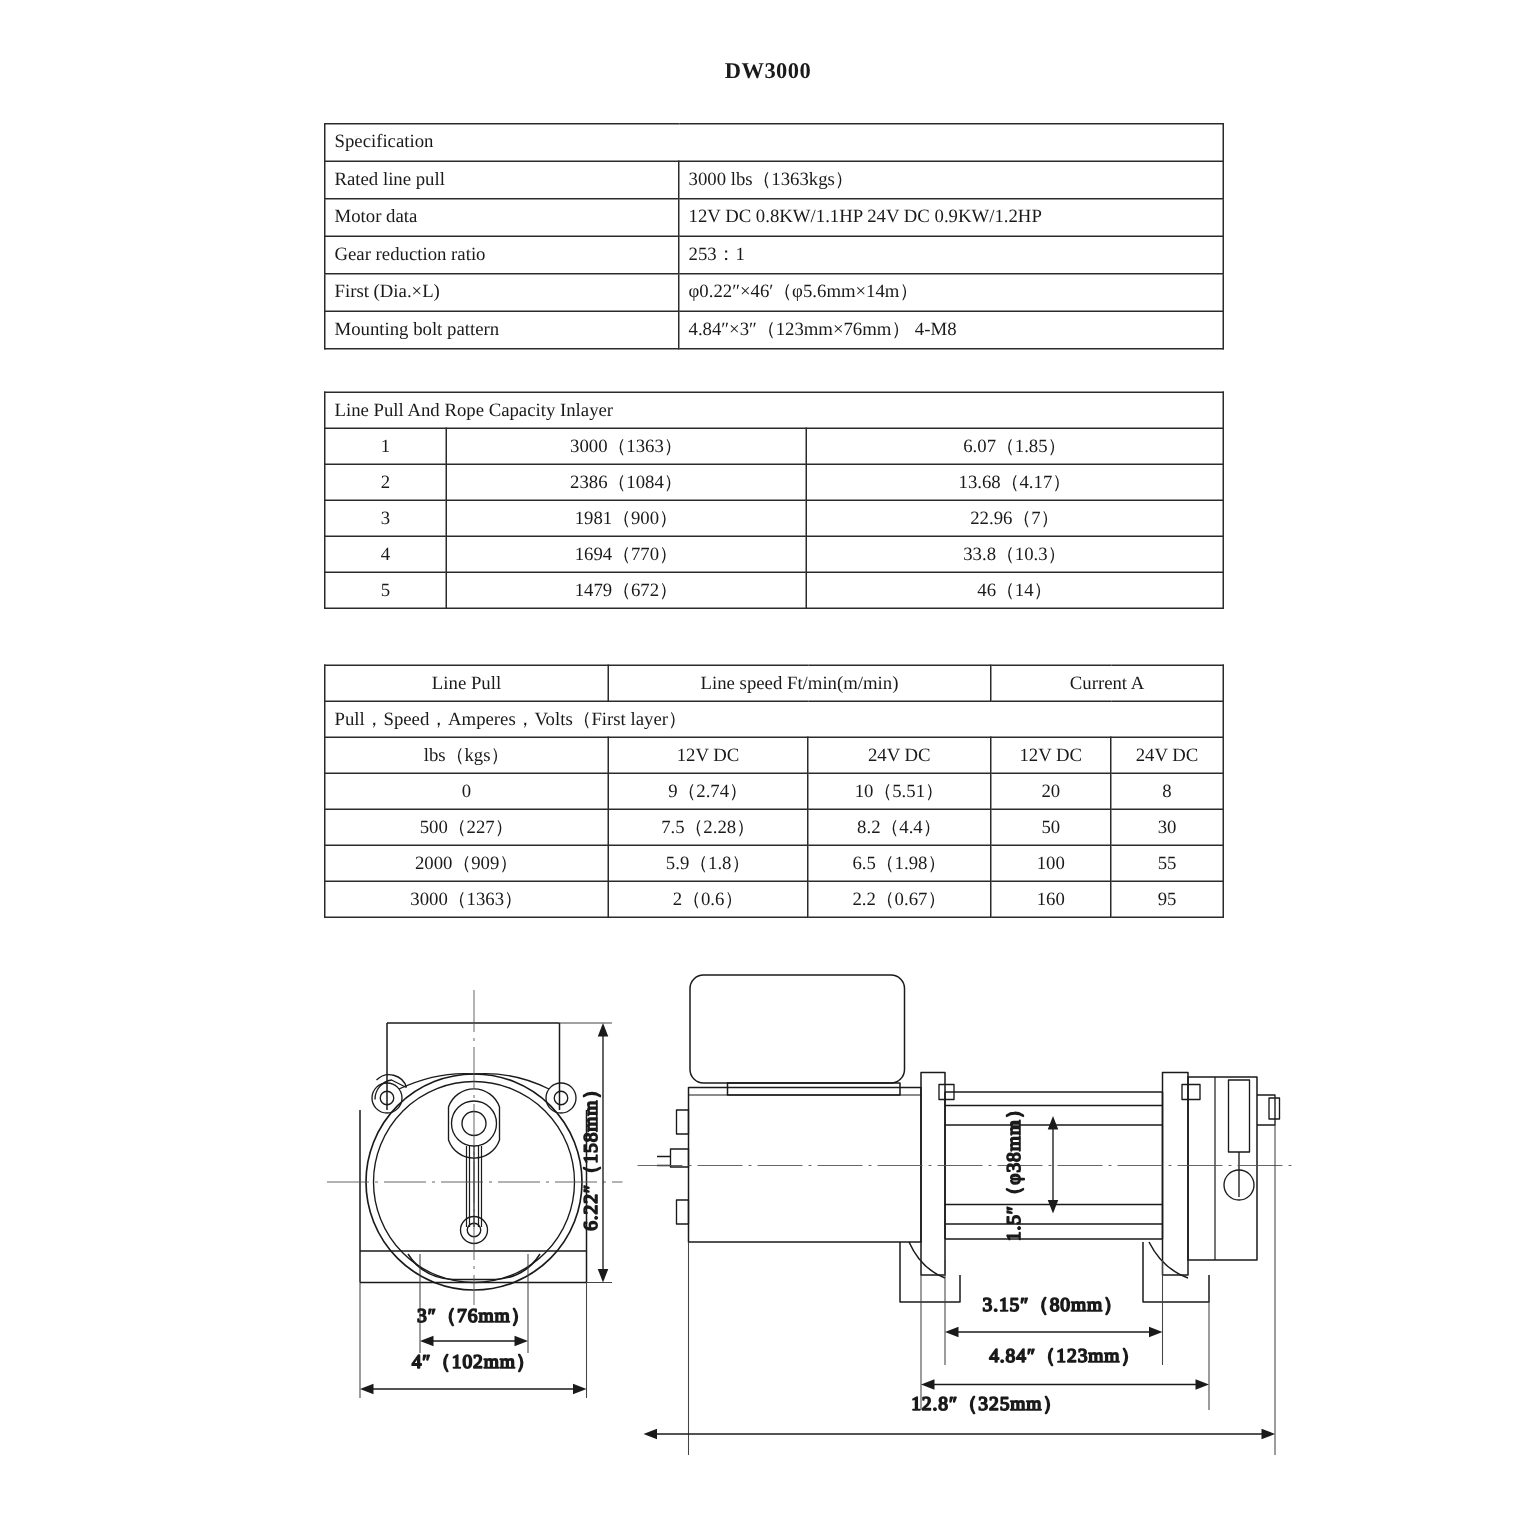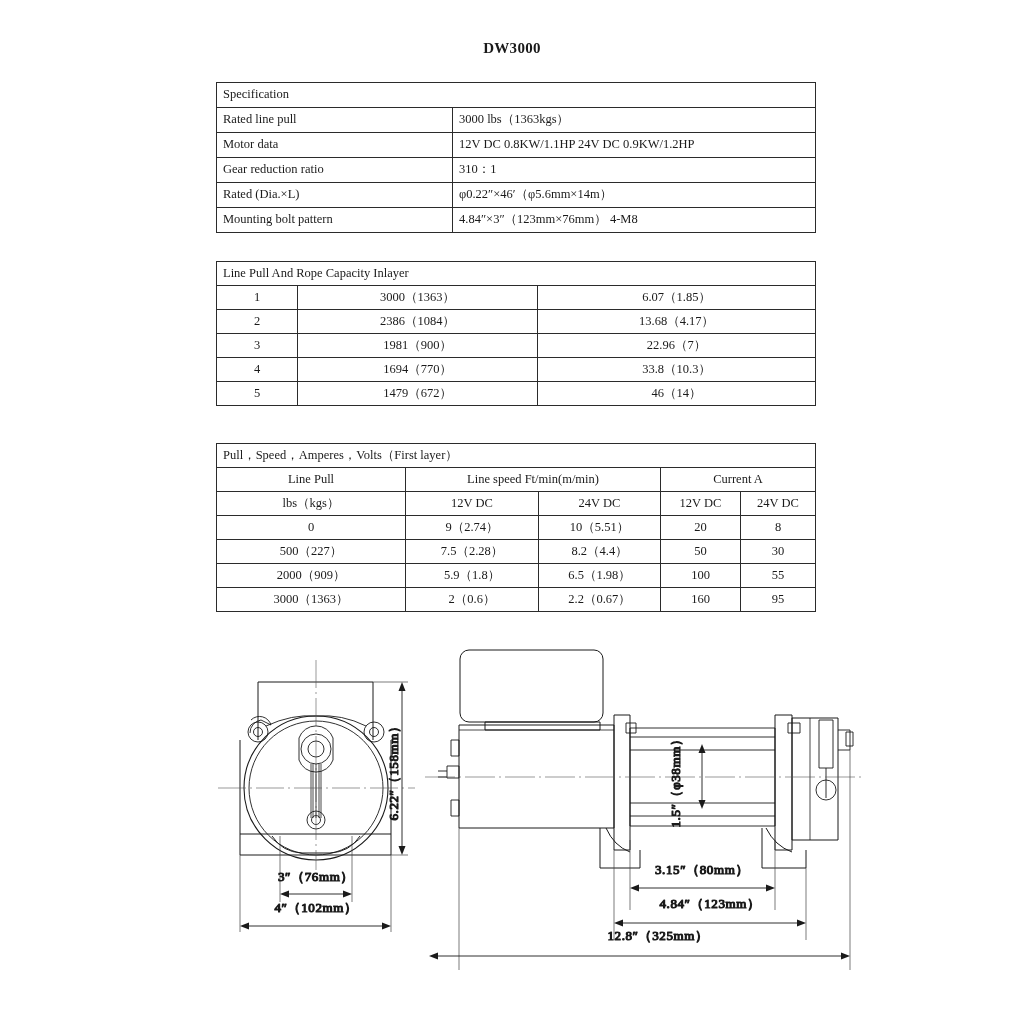--- a/index.html
+++ b/index.html
@@ -113,24 +113,24 @@
       <tr>
         <td class="lead">Rated line pull</td>
         <td class="lead">3000 lbs（1363kgs）</td>
       </tr>
       <tr>
         <td class="lead">Motor data</td>
         <td class="lead">12V DC 0.8KW/1.1HP    24V DC 0.9KW/1.2HP</td>
       </tr>
       <tr>
         <td class="lead">Gear reduction ratio</td>
-        <td class="lead">310：1</td>
-      </tr>
-      <tr>
-        <td class="lead">Rated (Dia.×L)</td>
+        <td class="lead">253：1</td>
+      </tr>
+      <tr>
+        <td class="lead">First (Dia.×L)</td>
         <td class="lead">φ0.22″×46′（φ5.6mm×14m）</td>
       </tr>
       <tr>
         <td class="lead">Mounting bolt pattern</td>
         <td class="lead">4.84″×3″（123mm×76mm）  4-M8</td>
       </tr>
     </tbody>
   </table>
 
   <table class="spec-table" id="table-capacity">
@@ -174,26 +174,26 @@
   <table class="spec-table" id="table-performance">
     <colgroup>
       <col style="width:189px">
         <col style="width:133px">
         <col style="width:122px">
       <col style="width:80px">
         <col style="width:75px">
     </colgroup>
     <tbody>
       <tr>
-        <td class="lead" colspan="5">Pull，Speed，Amperes，Volts（First layer）</td>
-      </tr>
-      <tr>
         <td class="ctr">Line Pull</td>
         <td class="ctr" colspan="2">Line speed Ft/min(m/min)</td>
         <td class="ctr" colspan="2">Current A</td>
+      </tr>
+      <tr>
+        <td class="lead" colspan="5">Pull，Speed，Amperes，Volts（First layer）</td>
       </tr>
       <tr>
         <td class="ctr">lbs（kgs）</td>
         <td class="ctr">12V DC</td>
         <td class="ctr">24V DC</td>
         <td class="ctr">12V DC</td>
         <td class="ctr">24V DC</td>
       </tr>
       <tr>
         <td class="ctr">0</td>

